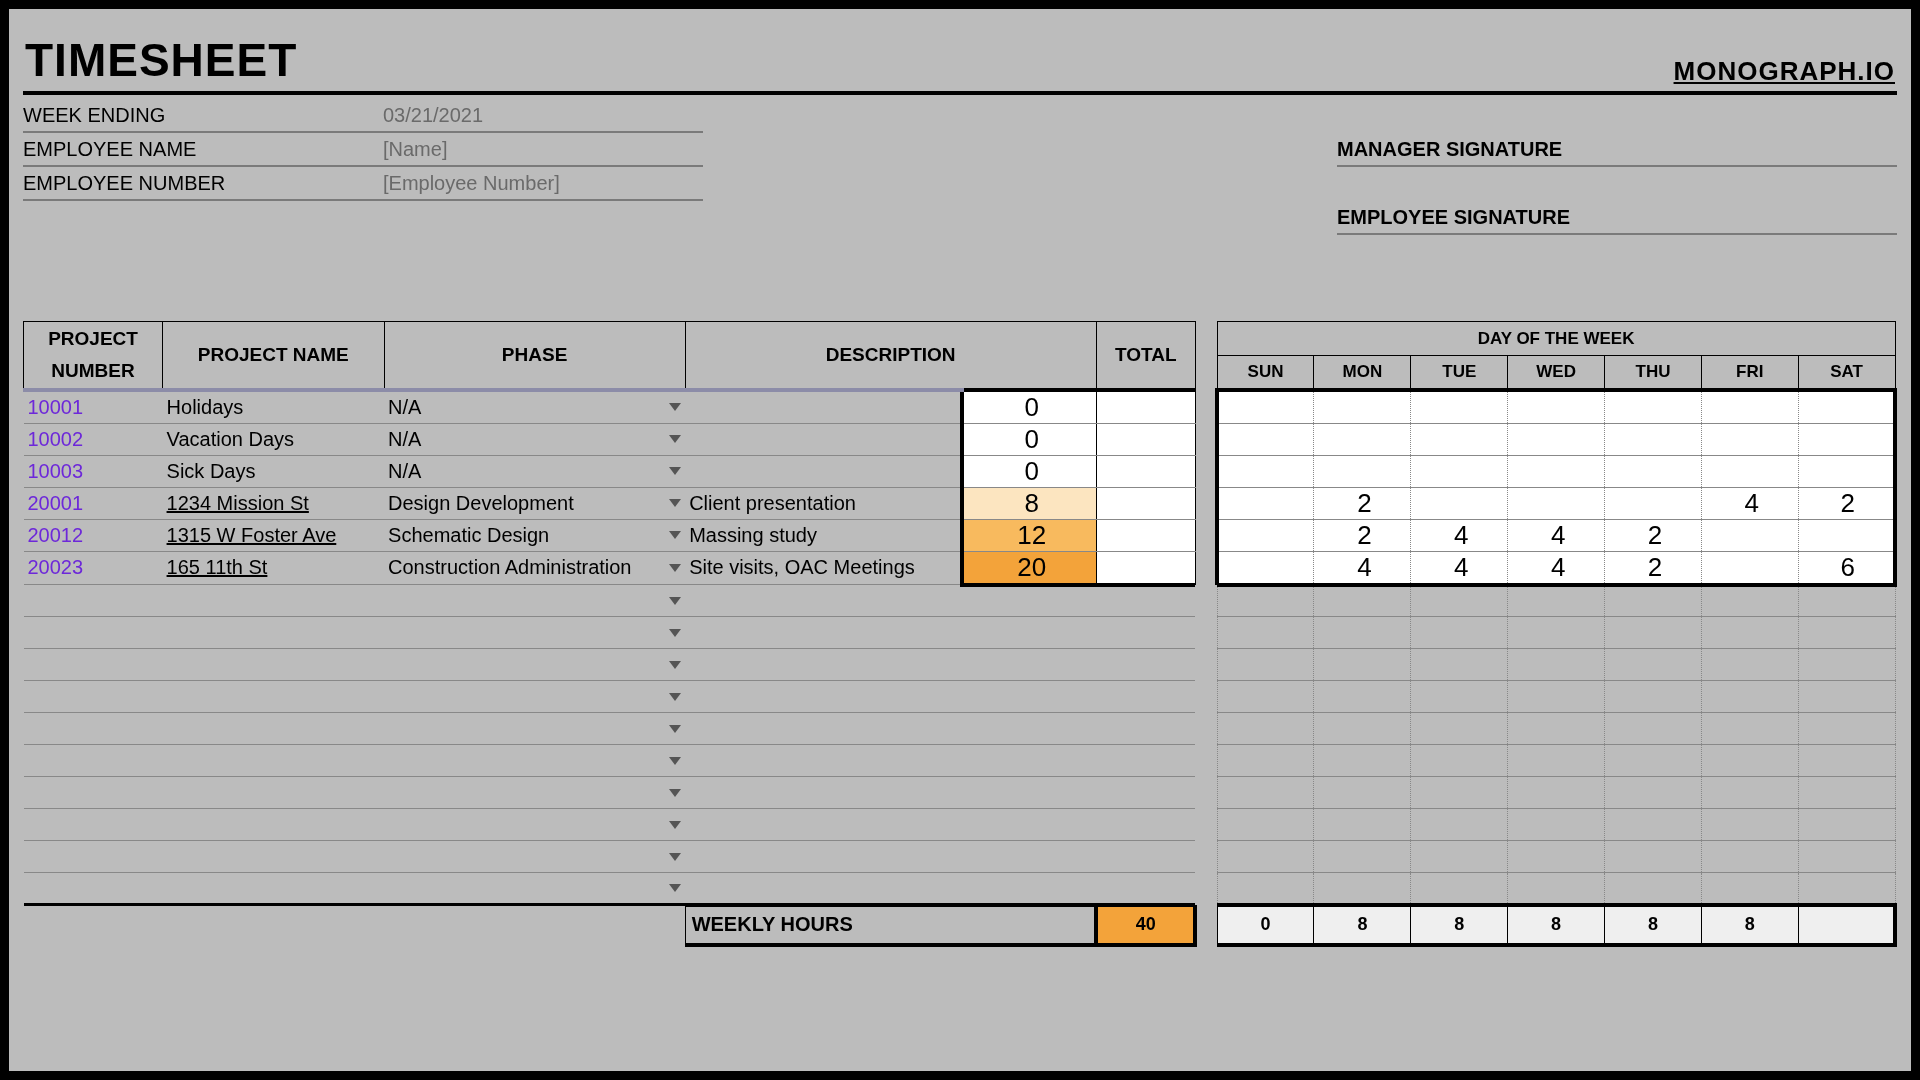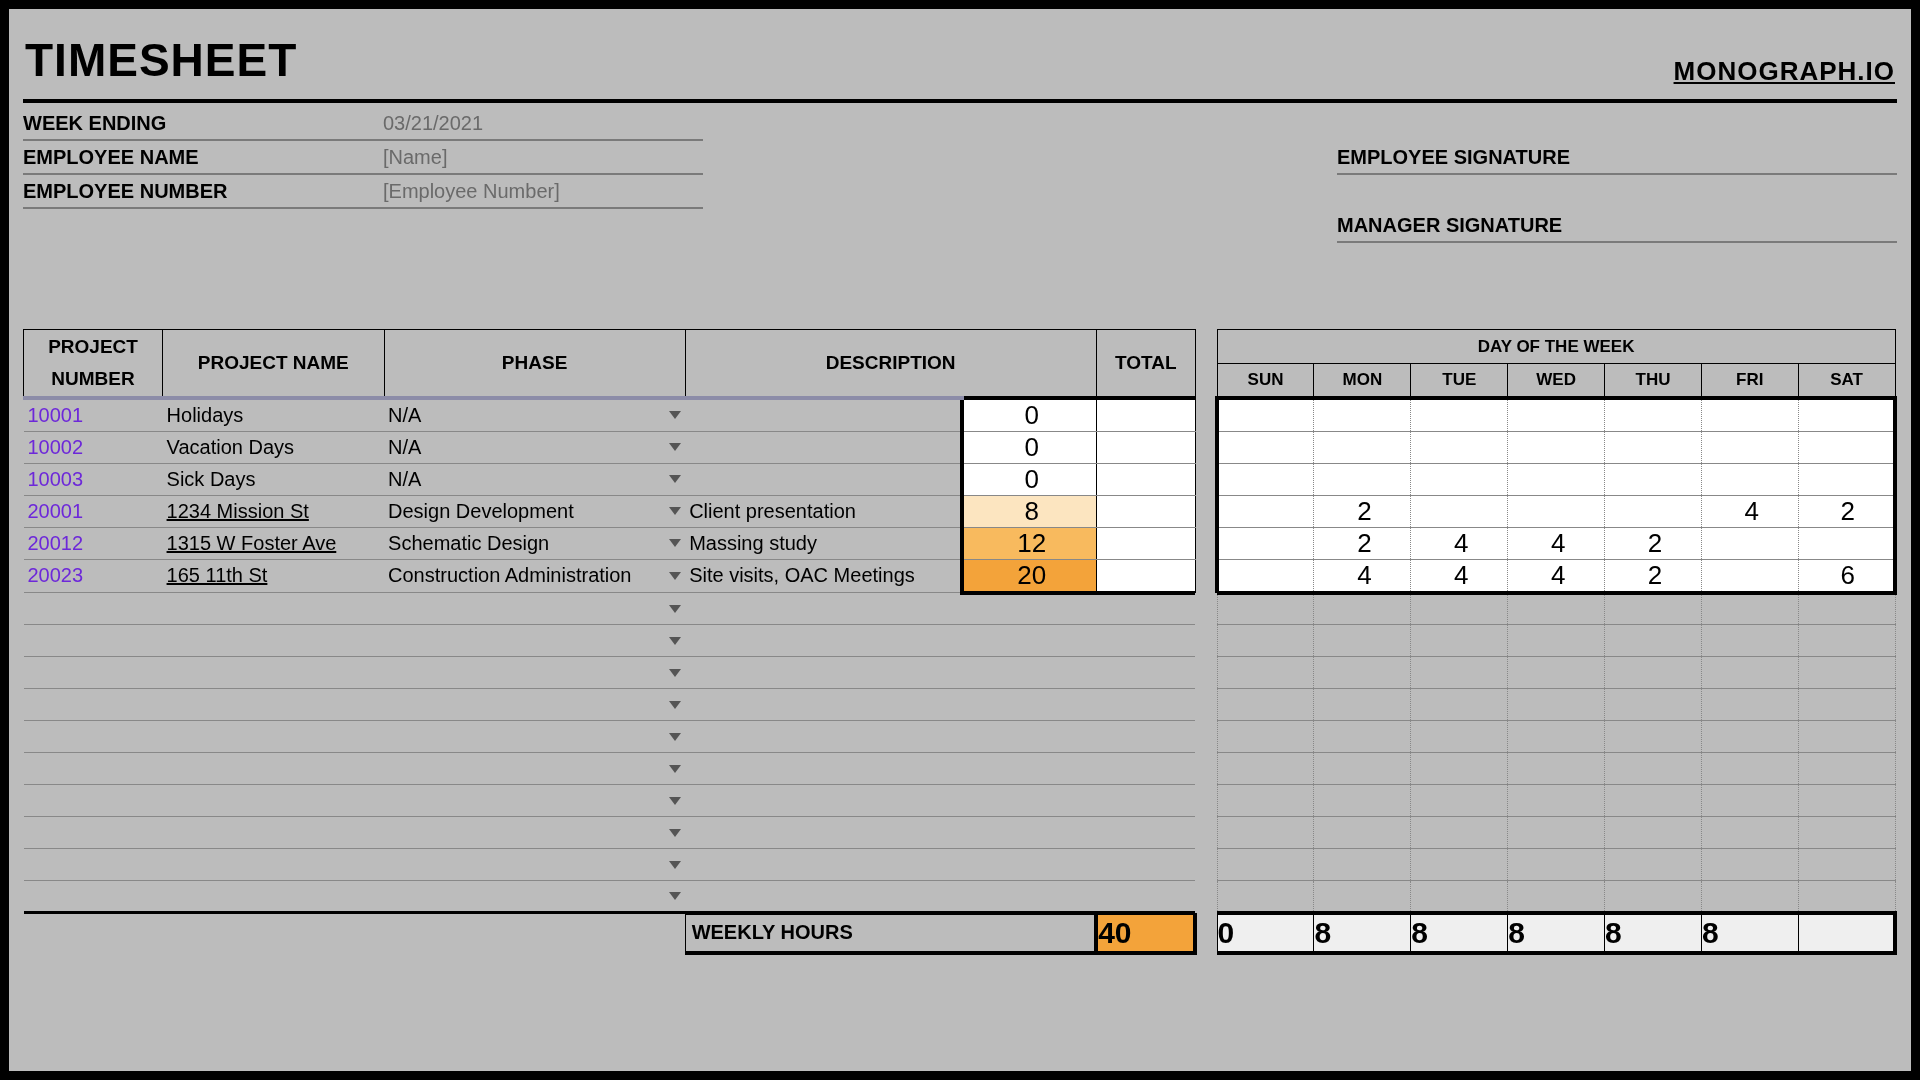--- a/index.html
+++ b/index.html
@@ -15,21 +15,21 @@
     left: 6px; top: 6px; right: 6px; bottom: 6px;
     background: #bcbcbc;
     border: 3px solid #000;
     padding: 24px 14px 140px 14px;
   }
   .header {
     display: flex;
     justify-content: space-between;
     align-items: flex-end;
     border-bottom: 4px solid #000;
-    padding: 0 2px 12px 2px;
+    padding: 0 2px 4px 2px;
     text-align: right;
   }
   .title {
     font-size: 46px;
     font-weight: 900;
     letter-spacing: 1px;
   }
   .brand {
     font-size: 26px;
     font-weight: 900;
@@ -41,21 +41,21 @@
     margin-top: 4px;
   }
   .info-left { width: 680px; }
   .info-row {
     display: flex;
     border-bottom: 2px solid #7a7a7a;
     font-size: 20px;
     height: 34px;
     align-items: center;
   }
-  .info-label { width: 360px; font-weight: 700; }
+  .info-label { width: 360px; font-weight: 400; }
   .info-value { color: #6a6a6a; font-weight: 500; }
   .info-right { margin-left: auto; width: 560px; padding-top: 34px; }
   .sig {
     font-size: 20px; font-weight: 900;
     border-bottom: 2px solid #7a7a7a;
     height: 34px; display:flex; align-items:center;
     margin-bottom: 34px;
   }
 
   table.ts {
@@ -130,23 +130,23 @@
   }
   tr.emptyrow td.phase .dd { display:block; }
 
   .thick-top { border-top: 4px solid #000 !important; }
   .thick-bot { border-bottom: 4px solid #000 !important; margin-top: 21px; }
   .thick-left { border-left: 4px solid #000 !important;}
   .thick-right{ border-right:4px solid #000 !important;}
 
   tr.footer td {
     height: 40px;
-    font-size: 30px;
+    font-size: 18px;
     font-weight: 900;
-    text-align:left;
+    text-align:center;
   }
   tr.footer td.lbl {
     text-align:left; padding-left:6px; font-size:20px;
     border-top:4px solid #000; border-bottom:4px solid #000;
     border-left:1px solid #000;
   }
   tr.footer td.tot {
     background:#f3a33a;
     border:4px solid #000;
   }
@@ -177,22 +177,22 @@
       <div class="info-row">
         <div class="info-label">EMPLOYEE NAME</div>
         <div class="info-value">[Name]</div>
       </div>
       <div class="info-row">
         <div class="info-label">EMPLOYEE NUMBER</div>
         <div class="info-value">[Employee Number]</div>
       </div>
     </div>
     <div class="info-right">
+      <div class="sig">MANAGER SIGNATURE</div>
       <div class="sig">EMPLOYEE SIGNATURE</div>
-      <div class="sig">MANAGER SIGNATURE</div>
     </div>
   </div>
 
   <table class="ts">
     <colgroup>
       <col class="c-num">
         <col class="c-name">
         <col class="c-phase">
         <col class="c-desc">
         <col class="c-desc2">

